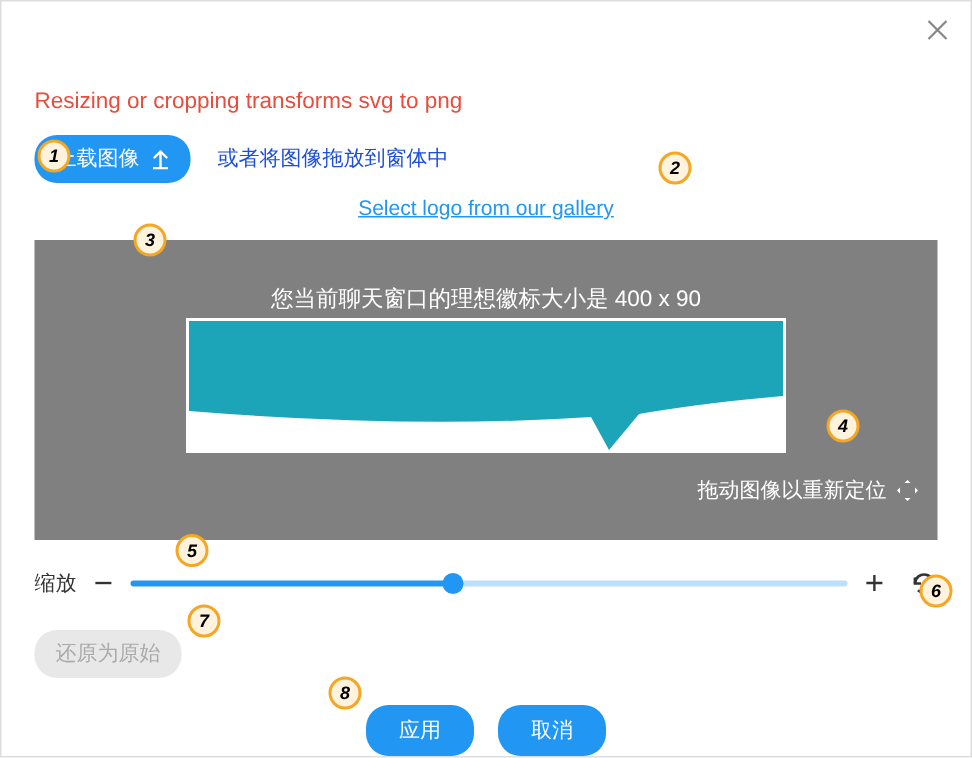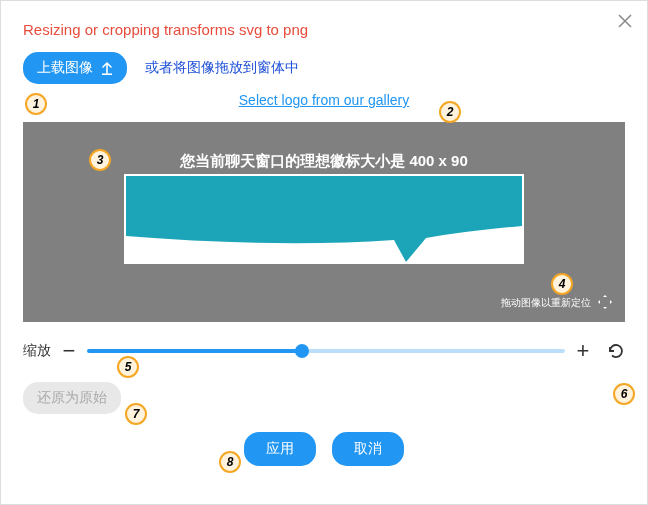--- a/index.html
+++ b/index.html
@@ -1,31 +1,31 @@
 <!DOCTYPE html>
 <html><head>
 <meta charset="utf-8">
 <style>
   * { box-sizing: border-box; margin: 0; padding: 0; }
   body { font-family: Arial, "Microsoft YaHei", sans-serif; font-size: 14px; background: #fff; }
   .dialog { width: 648px; height: 505px; border: 1px solid #ddd; position: relative; padding: 20px 22px; }
   .close { position: absolute; top: 10px; right: 14px; font-size: 20px; color: #888; cursor: pointer; }
-  .warning { color: #e74c3c; font-size: 15px; margin-bottom: 14px; }
+  .warning { color: #e74c3c; font-size: 15px; margin-bottom: 14px; margin-top: 38px; }
   .upload-row { display: flex; align-items: center; gap: 18px; margin-bottom: 8px; }
   .btn { border: none; border-radius: 15px; cursor: pointer; font-size: 14px; padding: 7px 14px; display: inline-flex; align-items: center; gap: 8px; }
   .btn-primary { background: #2196f3; color: #fff; }
   .btn-disabled { background: #e8e8e8; color: #aaa; cursor: default; }
   .drag-text { color: #1d4ed8; }
   .gallery-row { text-align: center; margin-bottom: 14px; }
   .gallery-link { color: #2196f3; text-decoration: underline; cursor: pointer; }
   .preview { background: #808080; width: 100%; height: 200px; position: relative; display: flex; flex-direction: column; align-items: center; padding-top: 30px; }
-  .ideal-size { color: #fff; font-size: 15px; margin-bottom: 3px; font-weight: bold; }
+  .ideal-size { color: #fff; font-size: 15px; margin-bottom: 3px; }
   .logo-box { background: #fff; width: 400px; height: 90px; position: relative; overflow: hidden; }
   .logo-shape { position: absolute; top: 2px; left: 2px; width: 396px; height: 86px; }
-  .reposition { position: absolute; bottom: 12px; right: 12px; color: #fff; display: flex; align-items: flex-end; gap: 6px; font-size: 10px; }
+  .reposition { position: absolute; bottom: 24px; right: 12px; color: #fff; display: flex; align-items: center; gap: 6px; font-size: 14px; }
   .move-icon { width: 16px; height: 16px; }
   .controls { display: flex; align-items: center; gap: 14px; margin-top: 16px; }
   .zoom-row { display: flex; align-items: center; gap: 8px; flex: 1; }
   .zoom-label { color: #333; }
   .minus, .plus { font-size: 22px; color: #333; cursor: pointer; width: 20px; text-align: center; }
   .slider { flex: 1; height: 4px; background: linear-gradient(to right, #2196f3 0%, #2196f3 45%, #bcdffb 45%, #bcdffb 100%); position: relative; border-radius: 2px; }
   .slider-thumb { position: absolute; left: 45%; top: 50%; transform: translate(-50%, -50%); width: 14px; height: 14px; border-radius: 50%; background: #2196f3; cursor: pointer; }
   .undo-icon { width: 18px; height: 18px; cursor: pointer; }
   .crop-icon { width: 14px; height: 14px; }
   .upload-icon { width: 12px; height: 14px; }

